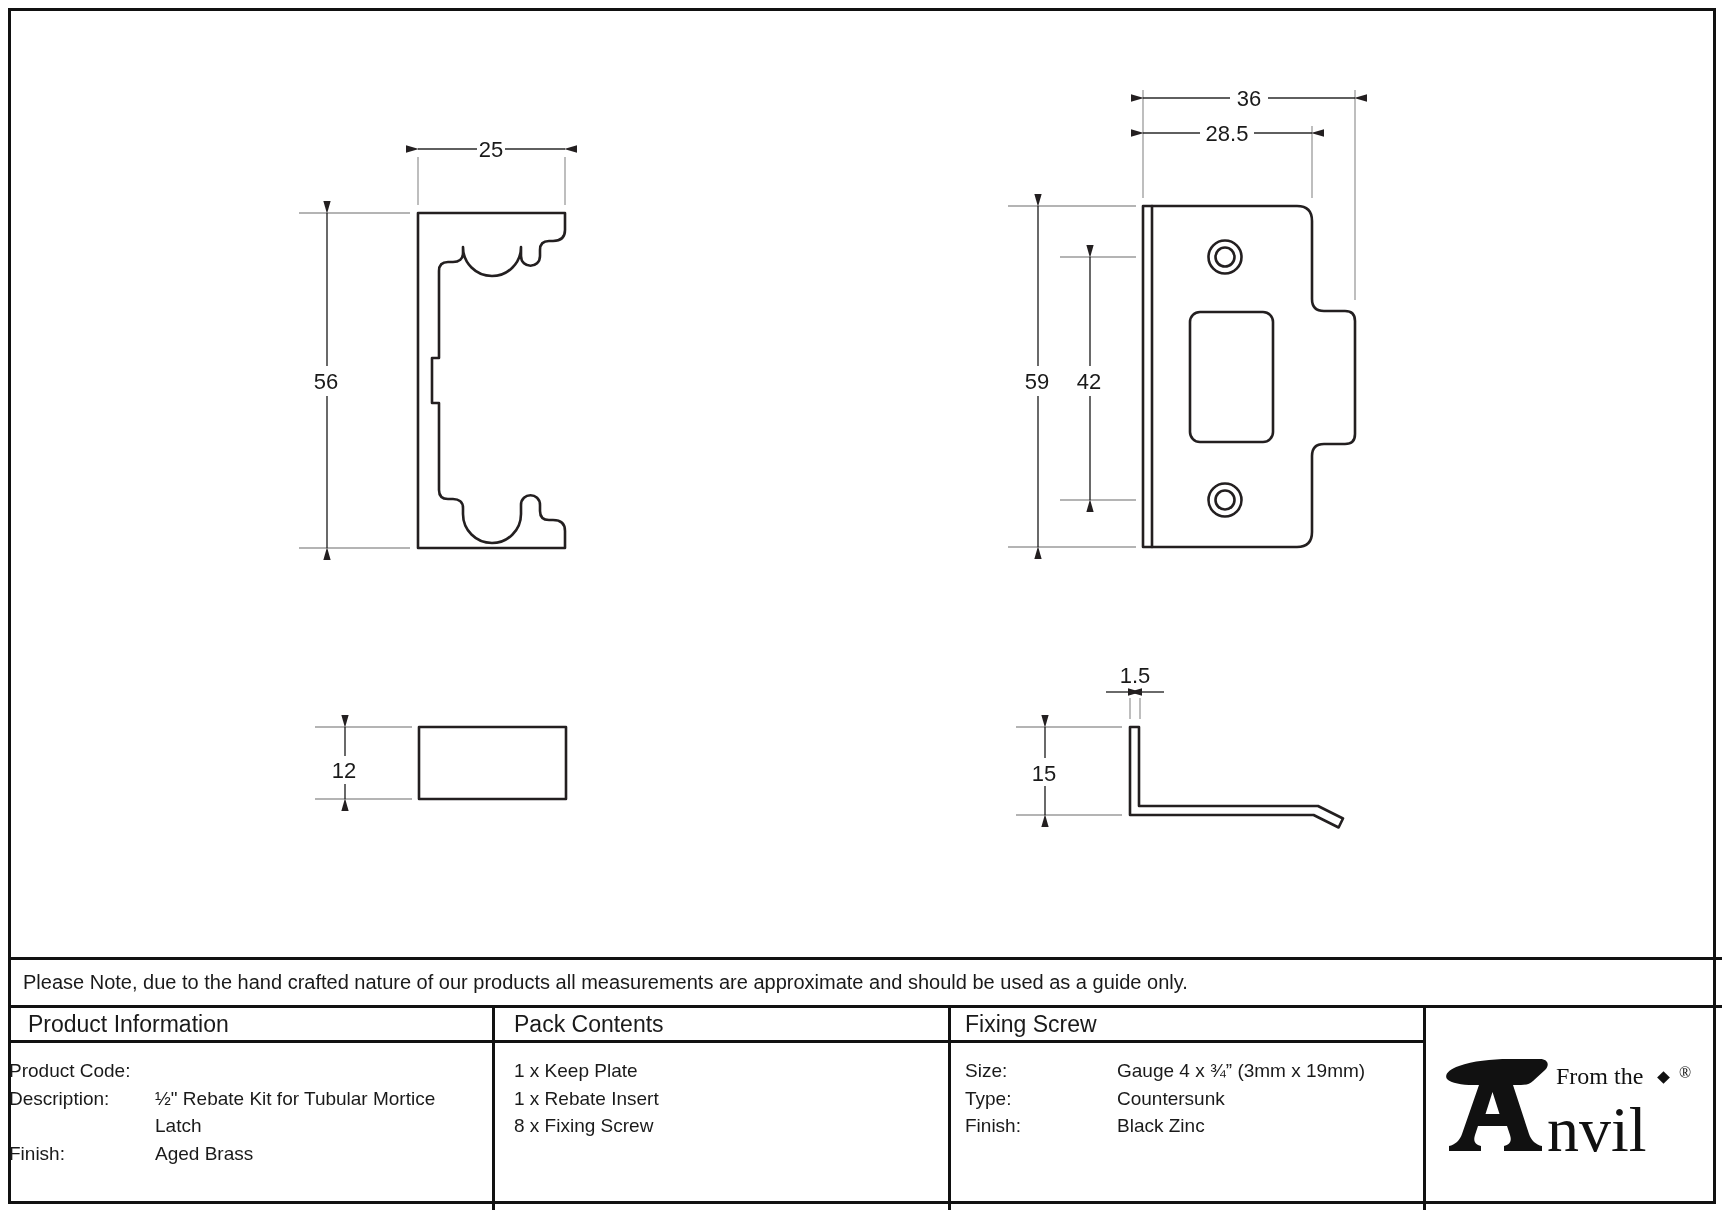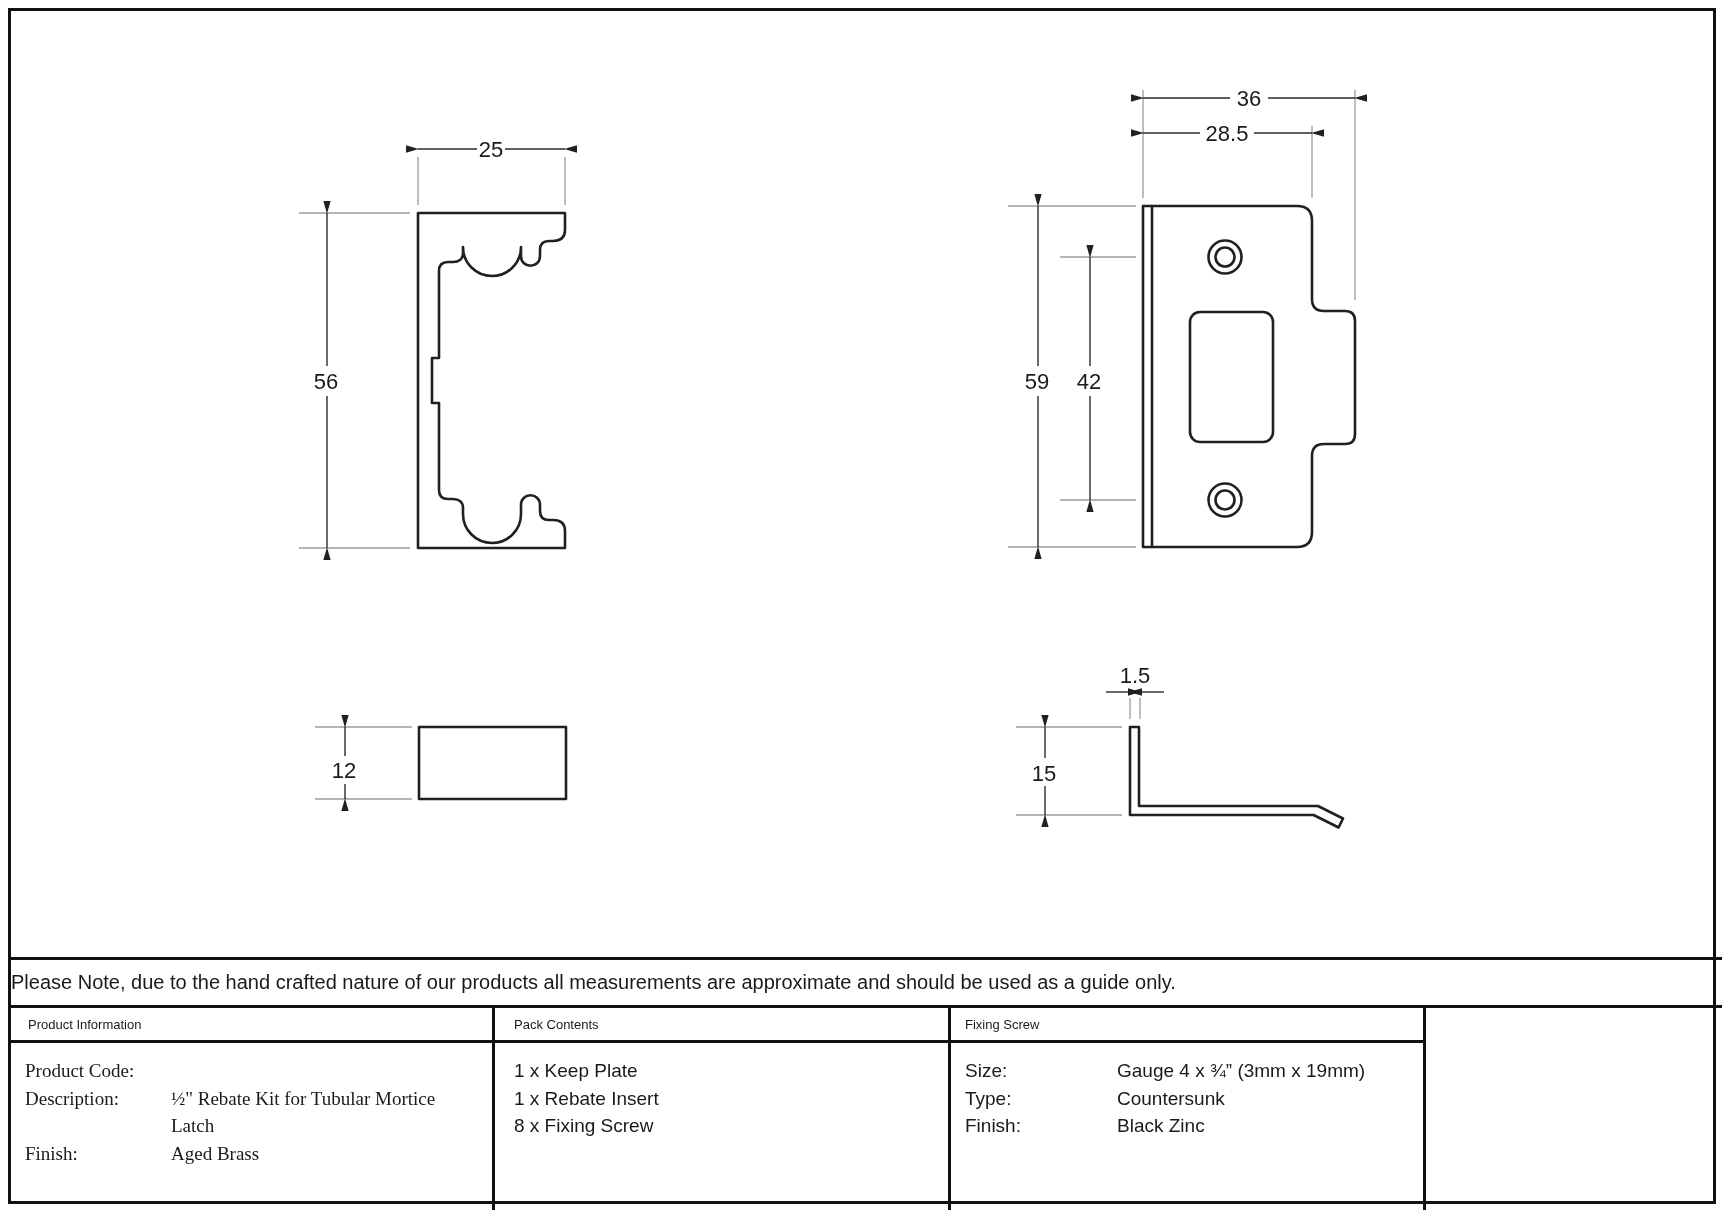--- a/index.html
+++ b/index.html
@@ -7,24 +7,24 @@
          font-family:"Liberation Sans",sans-serif;color:#1a1a1a;overflow:hidden;}
   .frame{position:absolute;left:8px;top:8px;width:1708px;height:1196px;
          border:3px solid #111;box-sizing:border-box;}
   .drawings{position:absolute;left:0;top:0;}
   .outline{fill:none;stroke:#231f20;stroke-width:2.6;stroke-linejoin:round;stroke-linecap:round;}
   .dim{fill:none;stroke:#2a2a2a;stroke-width:1.4;}
   .ext{fill:none;stroke:#9c9c9c;stroke-width:1.3;}
   .dimtext{font-family:"Liberation Sans",sans-serif;font-size:22px;fill:#1a1a1a;text-anchor:middle;}
   
   .note-row{position:absolute;left:8px;top:957px;width:1714px;height:48px;box-sizing:border-box;
-            border-top:3px solid #111;display:flex;align-items:center;padding-left:3px;font-size:20px;}
+            border-top:3px solid #111;display:flex;align-items:center;padding-left:15px;font-size:20px;}
   .hline{position:absolute;background:#111;}
   .vline{position:absolute;background:#111;}
-  .th{position:absolute;top:1005px;height:38px;display:flex;align-items:center;font-size:13px;text-align:center;}
+  .th{position:absolute;top:1005px;height:38px;display:flex;align-items:center;font-size:23px;text-align:center;}
   .cellbody{position:absolute;top:1057px;font-size:19px;line-height:27.5px;}
   .kv{display:flex;}
   .kv .k{flex:0 0 146px;}
   .kv .v{width:312px;}
   .fx .k{flex:0 0 152px;}
   .fx .v{width:300px;}
   .logo-cell{position:absolute;left:1426px;top:1008px;width:296px;height:199px;
              display:flex;align-items:center;justify-content:center;}
 </style>
 </head>
@@ -133,21 +133,21 @@
   <div class="hline" style="left:8px;top:1005px;width:1714px;height:3px;"></div>
   <div class="hline" style="left:8px;top:1040px;width:1418px;height:3px;"></div>
   <div class="vline" style="left:492px;top:1005px;width:3px;height:205px;"></div>
   <div class="vline" style="left:948px;top:1005px;width:3px;height:205px;"></div>
   <div class="vline" style="left:1423px;top:1005px;width:3px;height:205px;"></div>
 
   <div class="th" style="left:28px;width:440px;">Product Information</div>
   <div class="th" style="left:965px;width:420px;">Fixing Screw</div>
   <div class="th" style="left:514px;width:400px;">Pack Contents</div>
 
-  <div class="cellbody" style="left:25px;width:455px;font-family:Liberation Serif, serif;">
+  <div class="cellbody" style="left:9px;width:455px;">
     <div class="kv">
       <span class="k">Product Code:</span>
     </div>
     <div class="kv">
       <span class="k">Description:</span>
       <span class="v">½" Rebate Kit for Tubular Mortice Latch</span>
     </div>
     <div class="kv">
       <span class="k">Finish:</span>
       <span class="v">Aged Brass</span>
@@ -168,14 +168,32 @@
     <div class="kv fx">
       <span class="k">Type:</span>
       <span class="v">Countersunk</span>
     </div>
     <div class="kv fx">
       <span class="k">Finish:</span>
       <span class="v">Black Zinc</span>
     </div>
   </div>
 
+  <div class="logo-cell">
+    <svg width="262" height="112" viewBox="0 0 262 112">
+      <g>
+        <path fill="#111" fill-rule="evenodd" d="
+          M 4,27 C 1,23 6,17 16,14 C 30,9 48,7 66,7 L 97,7
+          C 105,7 107,13 102,18 L 90,29 C 87,32 83,33 78,33 L 70,33
+          L 86,82 C 88,88 93,93 99,94 L 99,99 L 61,99 L 61,94
+          C 67,93 69,89 67,83 L 64,74 L 35,74 L 32,83
+          C 30,89 32,93 38,94 L 38,99 L 6,99 L 6,94
+          C 12,93 17,88 19,82 L 36,33 L 30,33 C 19,33 8,31 4,27 Z
+          M 42.5,62 L 49.5,40 L 56.5,62 Z"></path>
+      </g>
+      <text x="113" y="32" font-family="Liberation Serif, serif" font-size="24" fill="#111">From the</text>
+      <rect x="216" y="21" width="9" height="9" transform="rotate(45 220.5 25.5)" fill="#111"></rect>
+      <text x="104" y="99" font-family="Liberation Serif, serif" font-size="64" fill="#111">nvil</text>
+      <text x="236" y="26" font-family="Liberation Serif, serif" font-size="16" fill="#111">®</text>
+    </svg>
+  </div>
 
 </div>
 
 </body></html>

